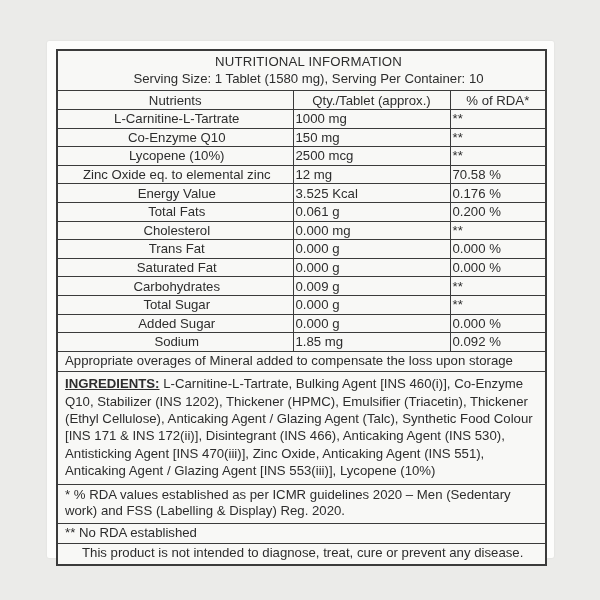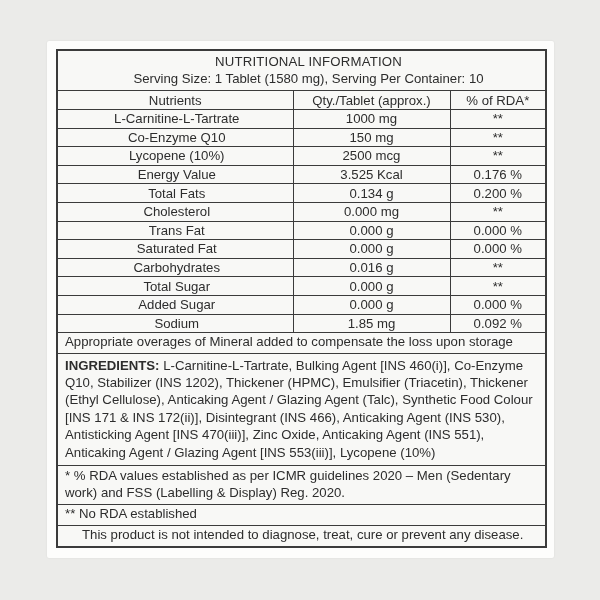--- a/index.html
+++ b/index.html
@@ -39,24 +39,24 @@
     background: #f8f8f6;
     color: #2d2d2d;
     font-weight: normal;
     font-size: 13.2px;
     overflow: hidden;
   }
   .title-cell { text-align: center; padding: 2px 2px 3px 16px; line-height: 17px; }
   .title-line1 { letter-spacing: 0.2px; }
   .colhead th { height: 18px; text-align: center; padding: 0 2px; }
   td.cell-name { text-align: center; padding: 0 4px 0 7px; height: 17.6px; }
-  td.cell-qty, td.cell-rda { text-align: center; padding: 0 2px; height: 17.6px; }
+  td.cell-qty, td.cell-rda { text-align: left; padding: 0 2px; height: 17.6px; }
   td.fullrow { text-align: left; padding: 1px 6px 2px 7px; line-height: 16.5px; }
   td.ingredients-cell { padding: 3px 6px 4px 7px; line-height: 17.4px; }
-  .bold { font-weight: bold; }
+  .bold { font-weight: bold; text-decoration: underline; }
   td.rda-note-cell { line-height: 16.5px; padding-top: 2px; padding-bottom: 3px; }
   td.no-rda-cell { height: 16px; }
   td.disclaimer-cell { height: 17px; padding-left: 24px; }
 </style>
 </head>
 <body>
 
 <div class="card">
   <table class="nutrition">
     <colgroup>
@@ -87,47 +87,52 @@
           <td class="cell-name">Co-Enzyme Q10</td>
           <td class="cell-qty">150 mg</td>
           <td class="cell-rda">**</td>
         </tr>
         <tr>
           <td class="cell-name">Lycopene (10%)</td>
           <td class="cell-qty">2500 mcg</td>
           <td class="cell-rda">**</td>
         </tr>
         <tr>
+          <td class="cell-name">Zinc Oxide eq. to elemental zinc</td>
+          <td class="cell-qty">12 mg</td>
+          <td class="cell-rda">70.58 %</td>
+        </tr>
+        <tr>
           <td class="cell-name">Energy Value</td>
           <td class="cell-qty">3.525 Kcal</td>
           <td class="cell-rda">0.176 %</td>
         </tr>
         <tr>
           <td class="cell-name">Total Fats</td>
-          <td class="cell-qty">0.134 g</td>
+          <td class="cell-qty">0.061 g</td>
           <td class="cell-rda">0.200 %</td>
         </tr>
         <tr>
           <td class="cell-name">Cholesterol</td>
           <td class="cell-qty">0.000 mg</td>
           <td class="cell-rda">**</td>
         </tr>
         <tr>
           <td class="cell-name">Trans Fat</td>
           <td class="cell-qty">0.000 g</td>
           <td class="cell-rda">0.000 %</td>
         </tr>
         <tr>
           <td class="cell-name">Saturated Fat</td>
           <td class="cell-qty">0.000 g</td>
           <td class="cell-rda">0.000 %</td>
         </tr>
         <tr>
           <td class="cell-name">Carbohydrates</td>
-          <td class="cell-qty">0.016 g</td>
+          <td class="cell-qty">0.009 g</td>
           <td class="cell-rda">**</td>
         </tr>
         <tr>
           <td class="cell-name">Total Sugar</td>
           <td class="cell-qty">0.000 g</td>
           <td class="cell-rda">**</td>
         </tr>
         <tr>
           <td class="cell-name">Added Sugar</td>
           <td class="cell-qty">0.000 g</td>

